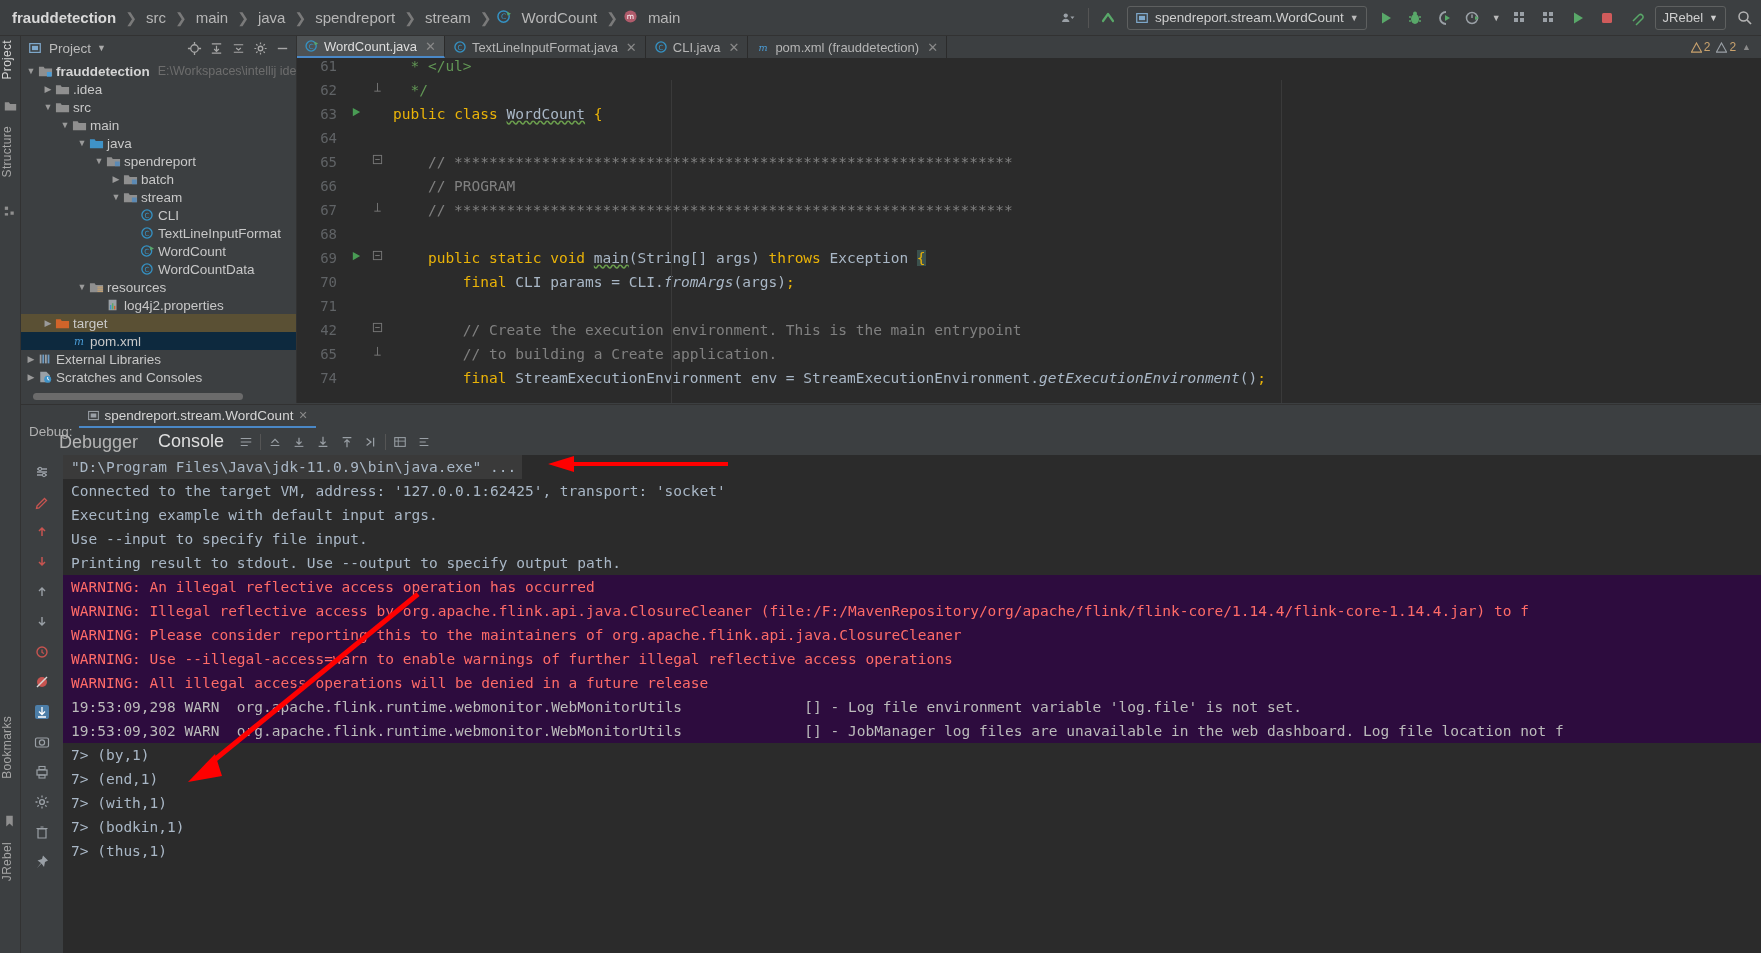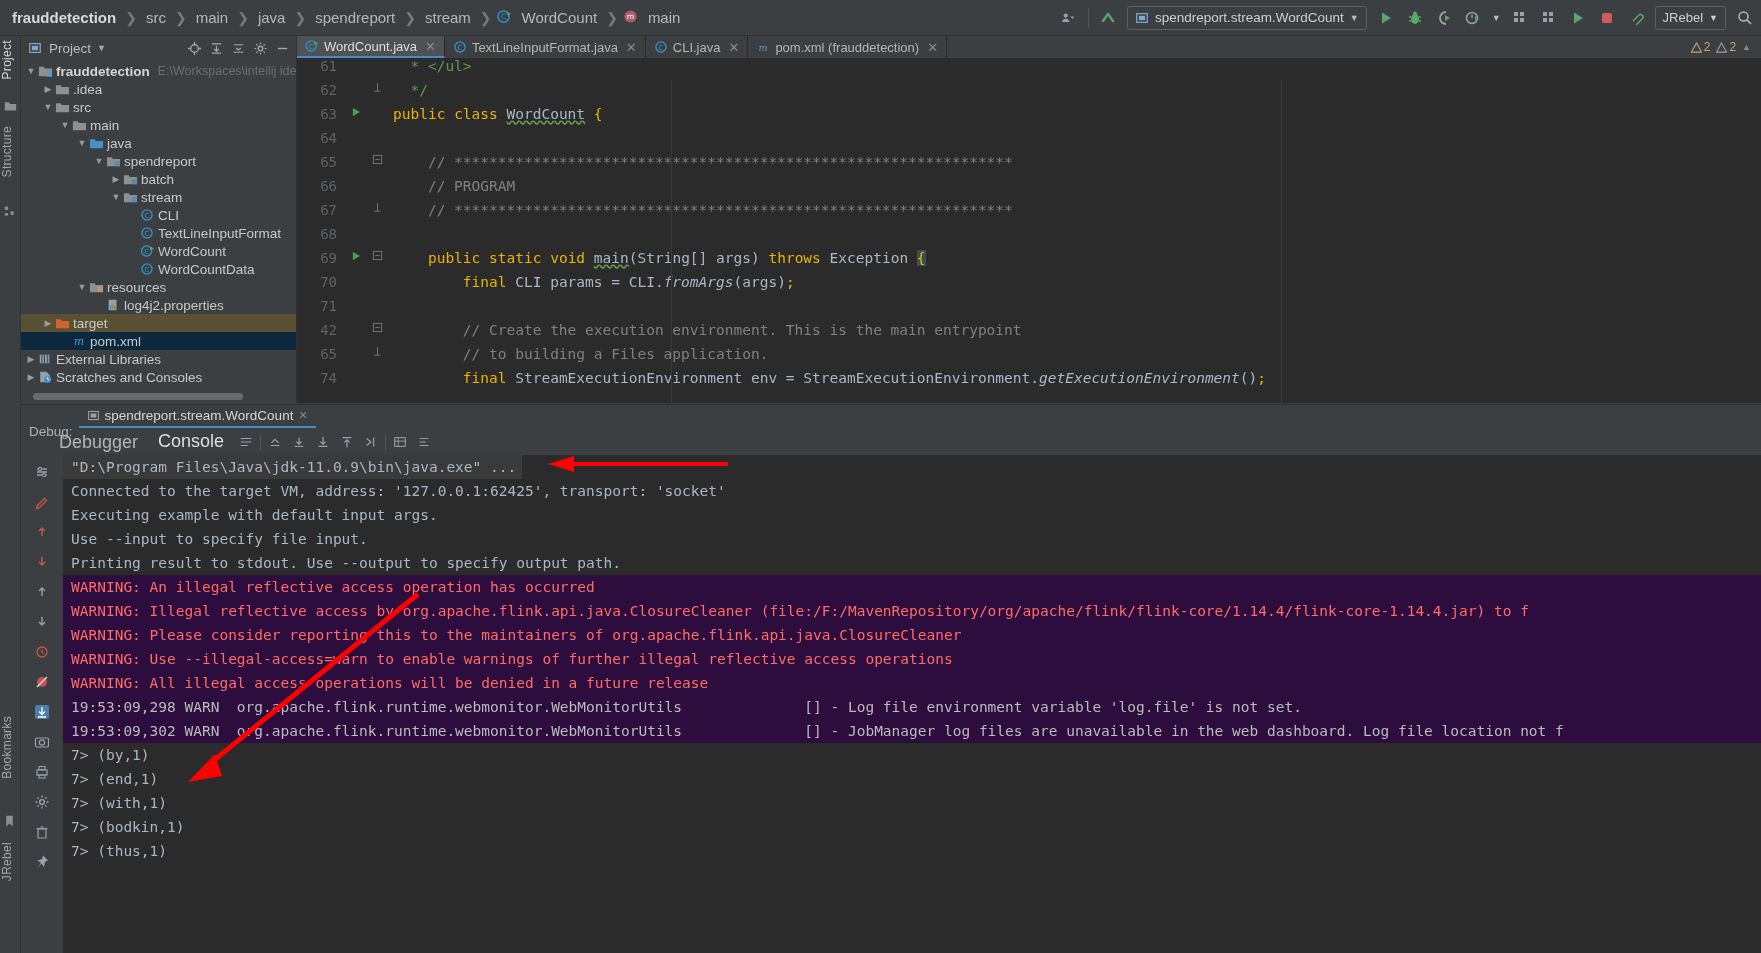--- a/index.html
+++ b/index.html
@@ -616,21 +616,21 @@
                 <path d="M3.5 6h5" stroke="#787878" stroke-width="1"></path>
               </svg></span><span class="ctext">    <span class="kw">public</span> <span class="kw">static</span> <span class="kw">void</span> <span class="mth ul-warn">main</span>(String[] args) <span class="kw">throws</span> Exception <span class="brace-hl kw">{</span></span></div>
           <div class="cline"><span class="gutter-num">70</span><span class="gutter-run"></span><span class="gutter-fold"></span><span class="ctext">        <span class="kw">final</span> CLI params = CLI.<span class="ital">fromArgs</span>(args)<span class="kw">;</span></span></div>
           <div class="cline"><span class="gutter-num">71</span><span class="gutter-run"></span><span class="gutter-fold"></span><span class="ctext"></span></div>
           <div class="cline"><span class="gutter-num">42</span><span class="gutter-run"></span><span class="gutter-fold"><svg width="11" height="11" viewBox="0 0 12 12">
                 <rect x="1.5" y="1.5" width="9" height="9" fill="none" stroke="#787878" stroke-width="1"></rect>
                 <path d="M3.5 6h5" stroke="#787878" stroke-width="1"></path>
               </svg></span><span class="ctext"><span class="cm">        // Create the execution environment. This is the main entrypoint</span></span></div>
           <div class="cline"><span class="gutter-num">65</span><span class="gutter-run"></span><span class="gutter-fold"><svg width="11" height="11" viewBox="0 0 12 12">
                 <path d="M6 1 v9 M2.5 10 h7" stroke="#787878" stroke-width="1" fill="none"></path>
-              </svg></span><span class="ctext"><span class="cm">        // to building a Files application.</span></span></div>
+              </svg></span><span class="ctext"><span class="cm">        // to building a Create application.</span></span></div>
           <div class="cline"><span class="gutter-num">74</span><span class="gutter-run"></span><span class="gutter-fold"></span><span class="ctext">        <span class="kw">final</span> StreamExecutionEnvironment env = StreamExecutionEnvironment.<span class="ital">getExecutionEnvironment</span>()<span class="kw">;</span></span></div>
         </div>
     </div>
   </div>
 
   <div class="debugpanel">
     <div class="dbg-title">
       <span class="dbg-label">Debug:</span>
       <div class="dbg-runtab">
         <svg width="13" height="13" viewBox="0 0 16 16">

